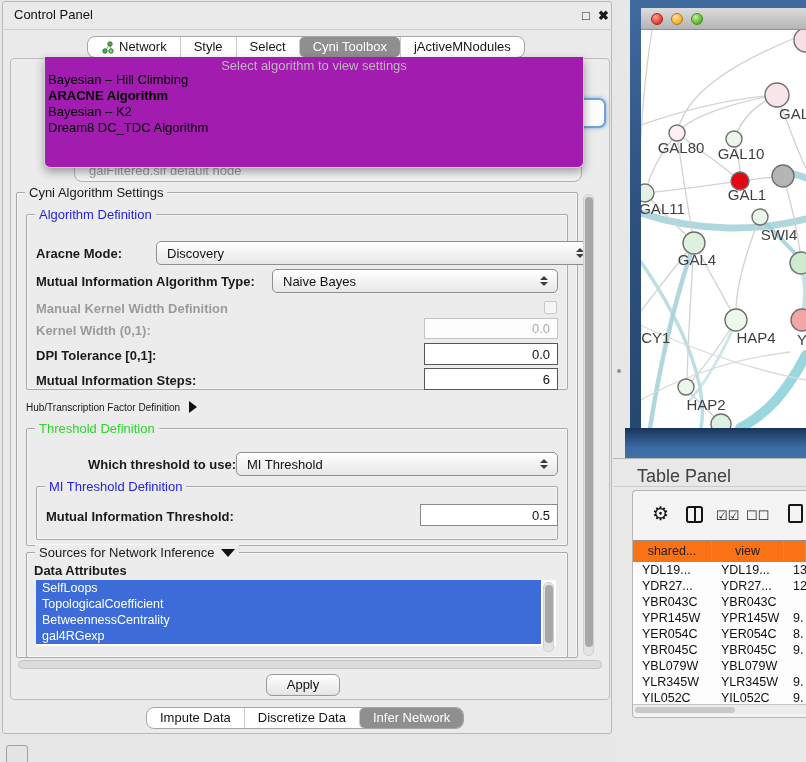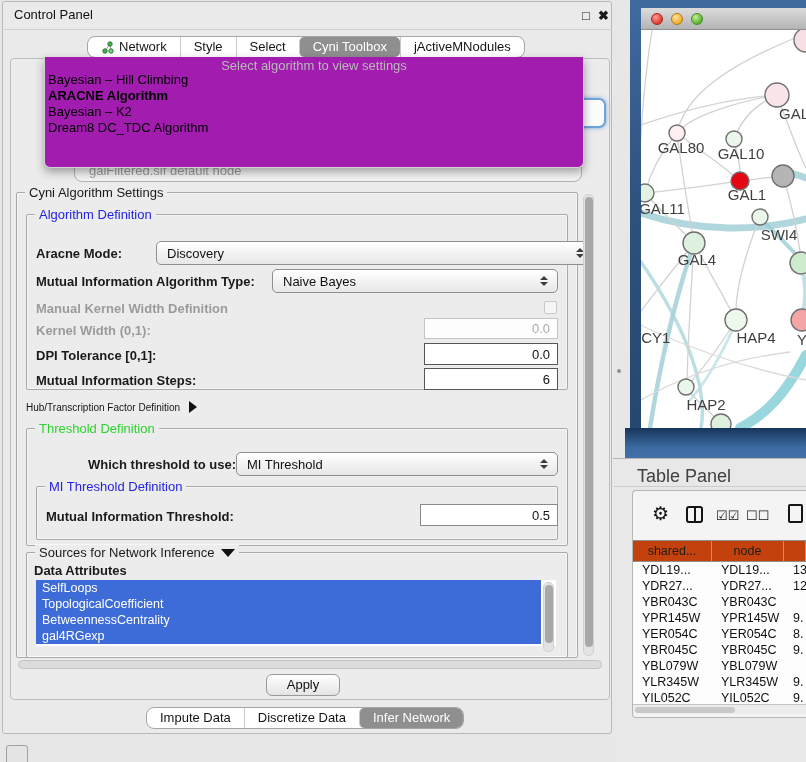--- a/index.html
+++ b/index.html
@@ -92,21 +92,21 @@
                   border-top:1px solid #b5b5b5; }
   #tp-title { left:637px; top:466px; font-size:18px; color:#404040; }
   #tp-divider { left:614px; top:486px; width:192px; height:1px; background:#cccccc; }
   #tp-panel { left:632px; top:490px; width:174px; height:228px; background:#f4f4f4;
               border:1px solid #b6b6b6; border-right:none; border-radius:4px 0 0 4px; }
   .tbicon { position:absolute; color:#141414; }
   #icon-split { width:17px; height:17px; border:2px solid #141414; border-radius:3px; }
   #icon-split i { position:absolute; left:50%; top:0; width:2px; height:13px; background:#141414; transform:translateX(-50%); }
   #icon-doc { width:15px; height:19px; border:2px solid #141414; border-radius:2px; background:#f4f4f4; }
   #tbl-head { left:633px; top:540px; width:173px; height:22px; display:grid;
-              grid-template-columns:79px 72px 1fr; background:#c2410c;
+              grid-template-columns:79px 72px 1fr; background:#f97316;
               border-top:1px solid #8f8f8f; border-bottom:1px solid #8f8f8f; }
   #tbl-head .hc { border-right:1px solid #9c9c9c; display:flex; align-items:center;
                   justify-content:center; font-size:12.5px; color:#1d1d1d; overflow:hidden; }
   #tbl-rows { left:633px; top:562px; width:173px; height:142px; overflow:hidden; background:#fdfdfd; }
   .t-row { display:grid; grid-template-columns:79px 72px 1fr; height:16px; }
   .t-row div { font-size:12.5px; line-height:16px; color:#101010; padding-left:9px;
                white-space:nowrap; overflow:hidden; }
   #tbl-hscroll { left:633px; top:704px; width:173px; height:10px; background:#ececec;
                  border-top:1px solid #c4c4c4; }
   #tbl-hthumb { left:2px; top:1.5px; width:100px; height:6px; background:#c9c9c9; border-radius:4px; }
@@ -328,21 +328,21 @@
 <div class="abs tbicon" style="left:652px;top:502px;font-size:19px;">⚙</div>
 <div class="abs" id="icon-split" style="left:686px;top:506px;">
     <i></i>
   </div>
 <div class="abs tbicon" style="left:716px;top:508px;font-size:13px;">☑☑</div>
 <div class="abs tbicon" style="left:746px;top:508px;font-size:13px;">☐☐</div>
 <div class="abs" id="icon-doc" style="left:788px;top:504px;"></div>
 
 <div class="abs" id="tbl-head">
   <div class="hc">shared...</div>
-  <div class="hc">node</div>
+  <div class="hc">view</div>
   <div class="hc"></div>
 </div>
 <div class="abs" id="tbl-rows">
     <div class="t-row">
       <div>YDL19...</div>
       <div>YDL19...</div>
       <div>13</div>
     </div>
     <div class="t-row">
       <div>YDR27...</div>

